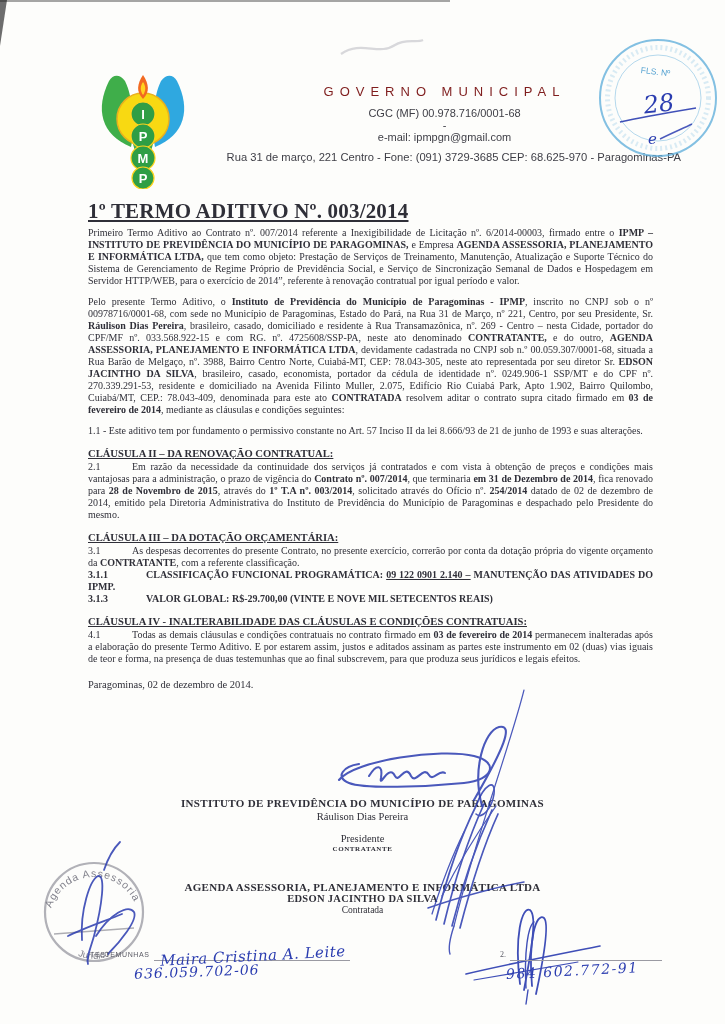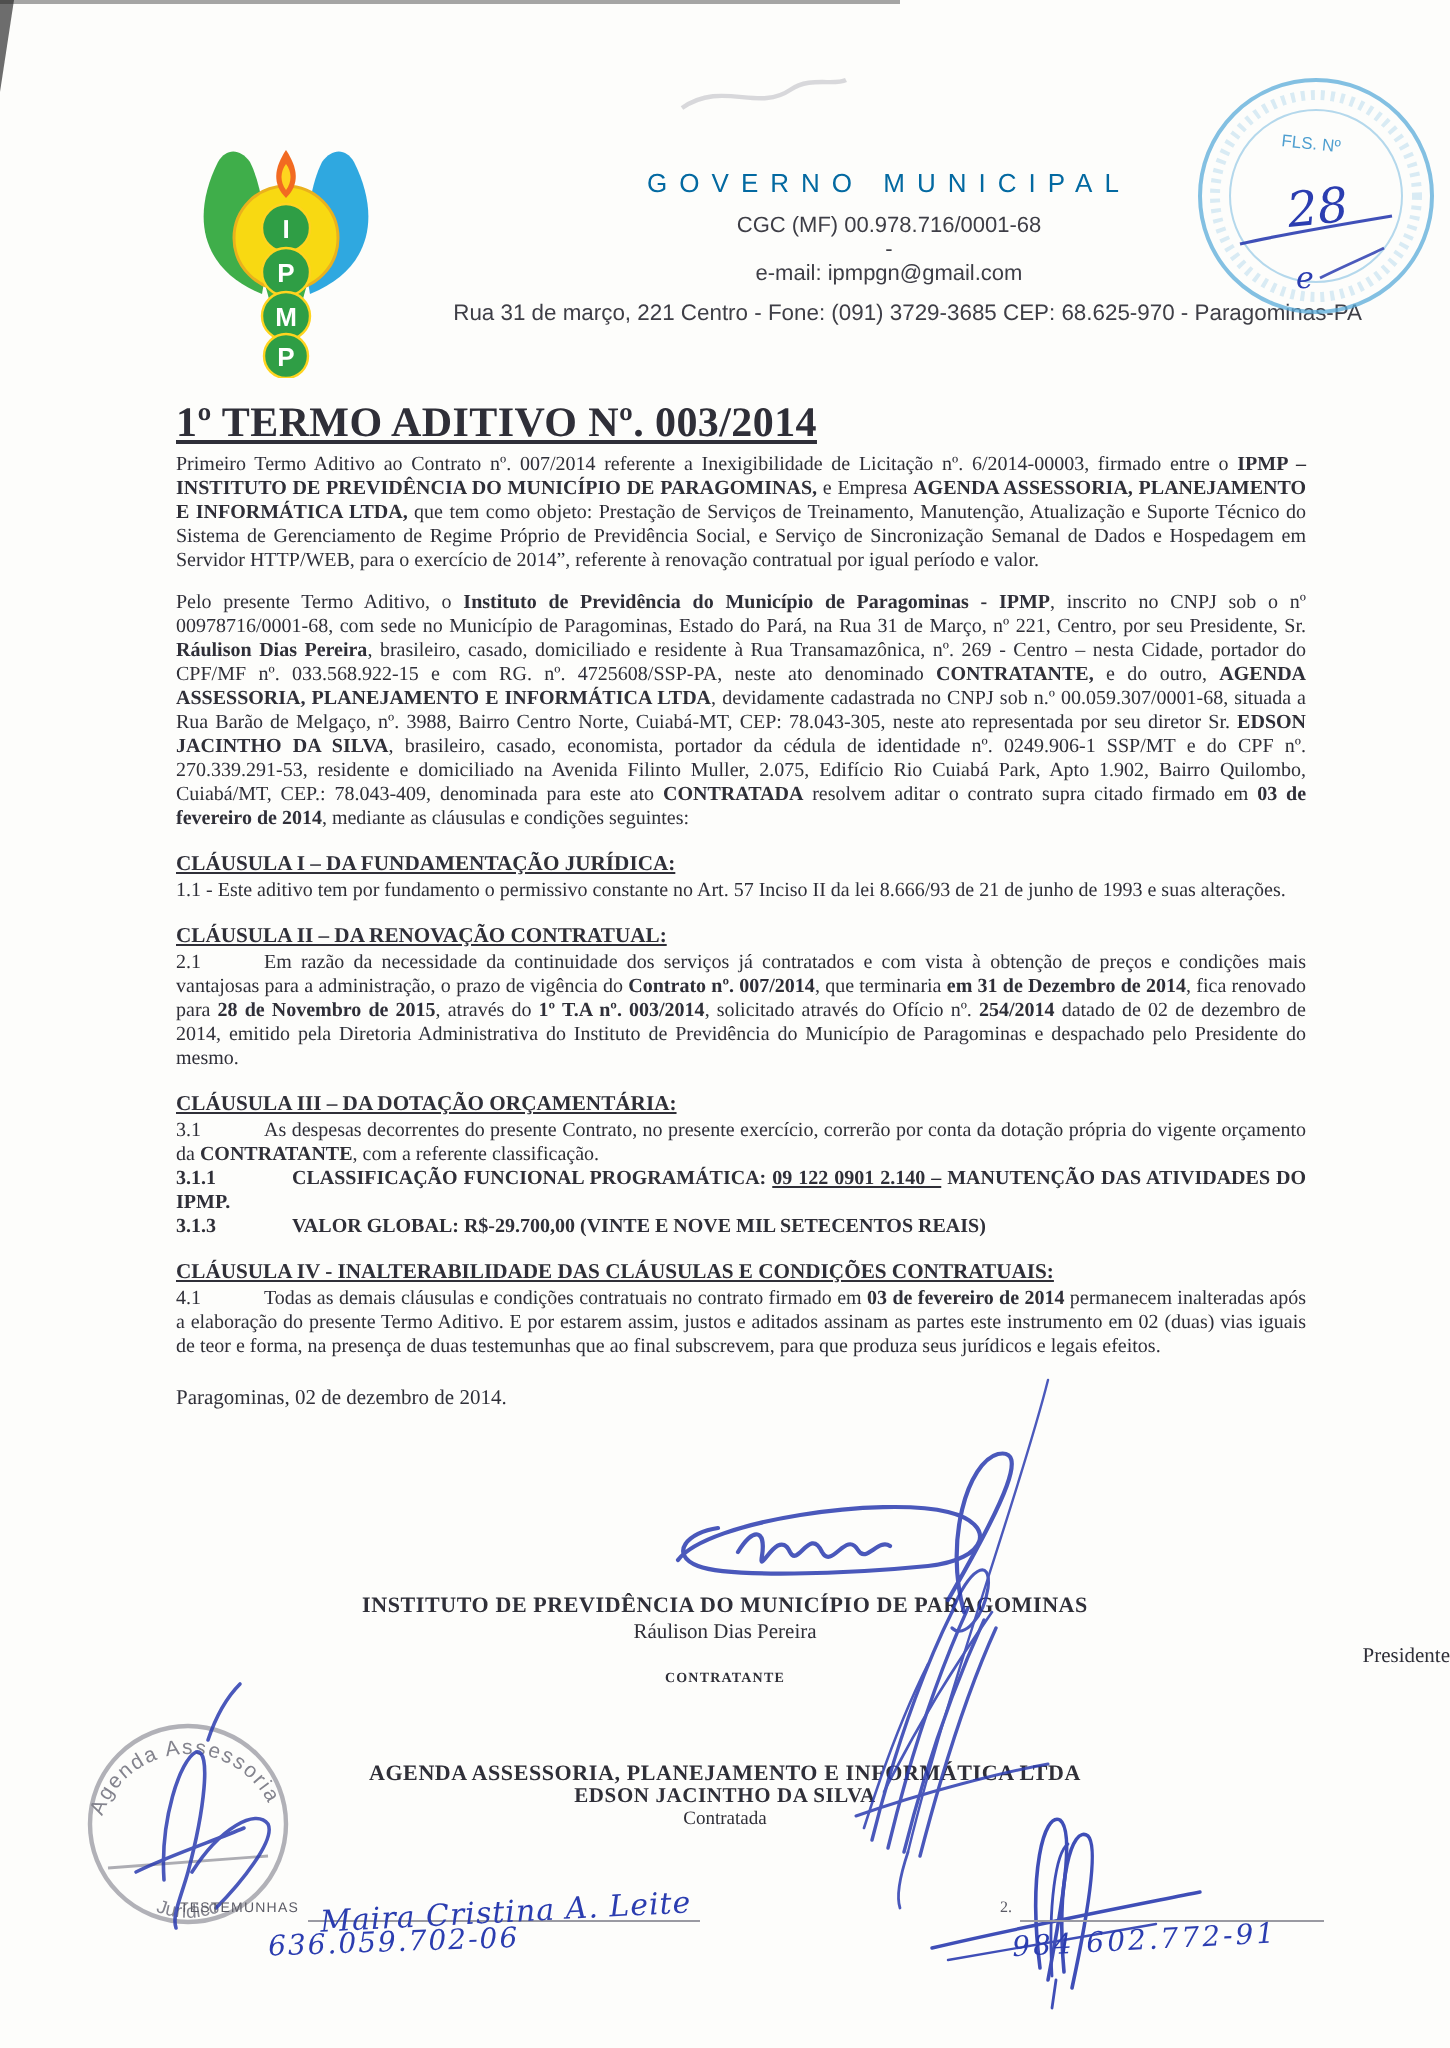--- a/index.html
+++ b/index.html
@@ -10,21 +10,21 @@
   }
   .edge-top{position:absolute;top:0;left:0;width:62%;height:2px;background:#3a3a3a;opacity:.45;}
   .corner-tl{position:absolute;top:0;left:0;width:0;height:0;
     border-left:7px solid #202020;border-bottom:46px solid transparent;opacity:.65;}
 
   
   .hdr{display:flex;gap:14px;padding:74px 44px 0 92px;
        font-family:"Liberation Sans",sans-serif;color:#3e3e46;}
   .logo-wrap{position:relative;width:102px;height:115px;flex:none;}
   .hdr-text{flex:1;text-align:center;padding-top:10px;}
-  .gov{font-size:13px;letter-spacing:6px;color:#0369a1;}
+  .gov{font-size:13px;letter-spacing:6px;color:#7f1d1d;}
   .inst{font-size:11.5px;margin-top:8px;}
   .cgc-row{display:flex;justify-content:flex-end;width:470px;margin:8px auto 0;font-size:11px;flex-direction:column;}
   .addr{font-size:11.2px;margin-top:8px;white-space:nowrap;text-align:right;}
 
   
   .body-txt{width:565px;margin-left:88px;text-align:justify;font-size:10px;line-height:12px;}
   .title{font-size:21px;font-weight:bold;text-decoration:underline;margin:16px 0 10px;letter-spacing:.2px;}
   .para{margin:0 0 9px;}
   .clause-h{font-weight:bold;text-decoration:underline;font-size:10.6px;margin:11px 0 1px;text-align:left;}
   .item{margin:0;}
@@ -33,21 +33,21 @@
   .b{font-weight:bold;}
   .u{text-decoration:underline;}
   .date-line{margin-top:14px;font-size:10.5px;}
 
   
   .sigblock{position:absolute;left:0;right:0;text-align:center;}
   .sb1{top:797px;}
   .sb2{top:881px;}
   .sig-org{font-size:11px;font-weight:bold;letter-spacing:.3px;color:#2f2f38;}
   .sig-name{font-size:10.5px;margin-top:2px;}
-  .sig-role{font-size:10.5px;margin-top:1px;text-align:right;}
+  .sig-role{font-size:10.5px;margin-top:11px;}
   .sig-party{font-size:7px;font-weight:bold;letter-spacing:.6px;margin-top:1px;}
   .sig-party2{font-size:9.5px;margin-top:1px;}
 
   
   .witnesses{position:absolute;left:90px;top:942px;width:572px;display:flex;justify-content:space-between;align-items:flex-end;}
   .witness{position:relative;}
   .wlabel{font-size:7px;letter-spacing:.6px;color:#5a5a64;font-family:"Liberation Sans",sans-serif;}
   .wnum{font-size:8px;color:#5a5a64;}
   .wline{display:inline-block;height:18px;border-bottom:1.2px solid #9a9aa2;vertical-align:bottom;position:relative;}
   .wl1{width:196px;}
@@ -114,21 +114,20 @@
     <text x="56" y="126" font-family="DejaVu Serif, serif" font-style="italic" font-size="15" fill="#2b3db0">e</text>
     <path d="M 68,121 C 80,115 92,110 100,106" stroke="#2b3db0" stroke-width="1.4" fill="none" opacity="0.85"></path>
   </svg>
 
   <main class="body-txt">
     <h1 class="title">1º TERMO ADITIVO Nº. 003/2014</h1>
 
     <p class="para"><span>Primeiro Termo Aditivo ao Contrato nº. 007/2014 referente a Inexigibilidade de Licitação nº.  6/2014-00003, firmado entre o </span><span class="b">IPMP – INSTITUTO DE PREVIDÊNCIA DO MUNICÍPIO DE PARAGOMINAS,</span><span> e Empresa </span><span class="b">AGENDA ASSESSORIA, PLANEJAMENTO E INFORMÁTICA LTDA,</span><span> que tem como objeto: Prestação de Serviços de Treinamento, Manutenção, Atualização e Suporte Técnico do Sistema de Gerenciamento de Regime Próprio de Previdência Social, e Serviço de Sincronização Semanal de Dados e Hospedagem em Servidor HTTP/WEB, para o exercício de 2014”, referente à renovação contratual por igual período e valor.</span></p>
     <p class="para"><span>Pelo presente Termo Aditivo, o </span><span class="b">Instituto de Previdência do Município de Paragominas - IPMP</span><span>, inscrito no CNPJ sob o nº 00978716/0001-68, com sede no Município de Paragominas, Estado do Pará, na Rua 31 de Março, nº 221, Centro, por seu Presidente, Sr. </span><span class="b">Ráulison Dias Pereira</span><span>, brasileiro, casado, domiciliado e residente à Rua Transamazônica, nº. 269 - Centro – nesta Cidade, portador do CPF/MF nº. 033.568.922-15 e com RG. nº. 4725608/SSP-PA, neste ato denominado </span><span class="b">CONTRATANTE,</span><span> e do outro, </span><span class="b">AGENDA ASSESSORIA, PLANEJAMENTO E INFORMÁTICA LTDA</span><span>, devidamente cadastrada no CNPJ sob n.º 00.059.307/0001-68, situada a Rua Barão de Melgaço, nº. 3988, Bairro Centro Norte, Cuiabá-MT, CEP: 78.043-305, neste ato representada por seu diretor Sr. </span><span class="b">EDSON JACINTHO DA SILVA</span><span>, brasileiro, casado, economista, portador da cédula de identidade nº. 0249.906-1 SSP/MT e do CPF nº. 270.339.291-53, residente e domiciliado na Avenida Filinto Muller, 2.075, Edifício Rio Cuiabá Park, Apto 1.902, Bairro Quilombo, Cuiabá/MT, CEP.: 78.043-409, denominada para este ato </span><span class="b">CONTRATADA</span><span> resolvem aditar o contrato supra citado firmado em </span><span class="b">03 de fevereiro de 2014</span><span>, mediante as cláusulas e condições seguintes:</span></p>
 
-    <h2 class="clause-h">CLÁUSULA I – DA FUNDAMENTAÇÃO JURÍDICA:</h2>
     <p class="item"><span>1.1 - Este aditivo tem por fundamento o permissivo constante no Art. 57 Inciso II da lei 8.666/93 de 21 de junho de 1993 e suas alterações.</span></p>
 
     <h2 class="clause-h">CLÁUSULA II – DA RENOVAÇÃO CONTRATUAL:</h2>
     <p class="item"><span class="n1">2.1</span><span><span>Em razão da necessidade da continuidade dos serviços já contratados e com vista à obtenção de preços e condições mais vantajosas para a administração, o prazo de vigência do </span><span class="b">Contrato nº. 007/2014</span><span>, que terminaria </span><span class="b">em 31 de Dezembro de 2014</span><span>, fica renovado para </span><span class="b">28 de Novembro de 2015</span><span>, através do </span><span class="b">1º T.A nº. 003/2014</span><span>, solicitado através do Ofício nº. </span><span class="b">254/2014</span><span> datado de 02 de dezembro de 2014, emitido pela Diretoria Administrativa do Instituto de Previdência do Município de Paragominas e despachado pelo Presidente do mesmo.</span></span></p>
 
     <h2 class="clause-h">CLÁUSULA III – DA DOTAÇÃO ORÇAMENTÁRIA:</h2>
     <p class="item"><span class="n1">3.1</span><span><span>As despesas decorrentes do presente Contrato, no presente exercício, correrão por conta da dotação própria do vigente orçamento da </span><span class="b">CONTRATANTE</span><span>, com a referente classificação.</span></span></p>
     <p class="item"><span class="n2">3.1.1</span><span><span class="b">CLASSIFICAÇÃO FUNCIONAL PROGRAMÁTICA: </span><span class="b u">09 122 0901 2.140 –</span><span class="b">  MANUTENÇÃO DAS ATIVIDADES DO IPMP.</span></span></p>
     <p class="item"><span class="n2">3.1.3</span><span><span class="b">VALOR GLOBAL: R$-29.700,00 (VINTE E NOVE MIL SETECENTOS REAIS)</span></span></p>
 

